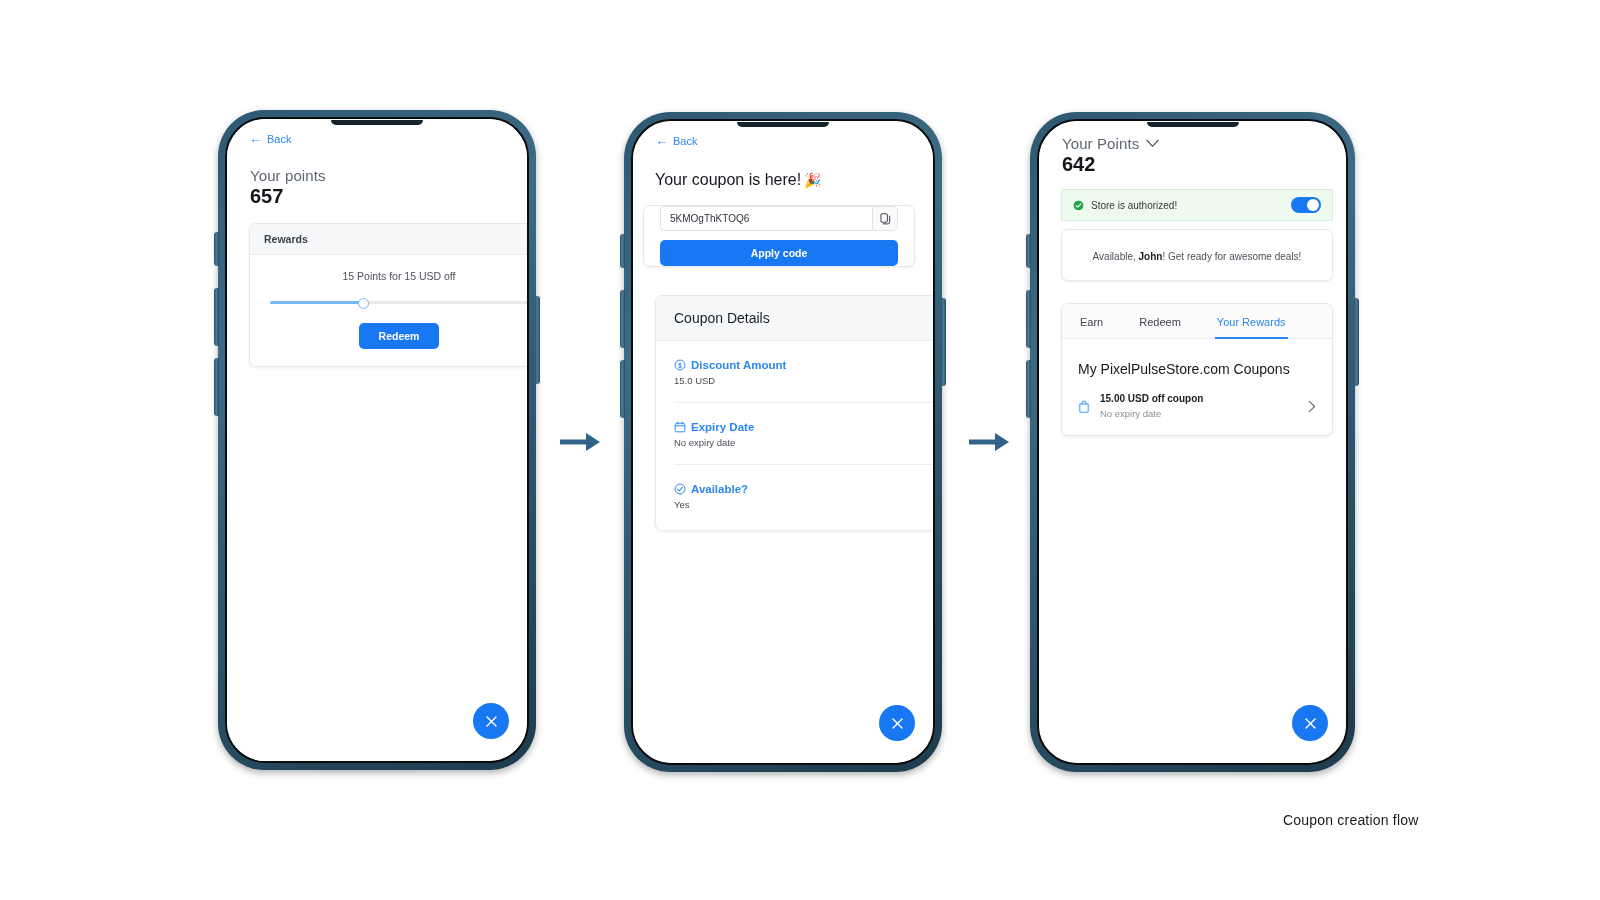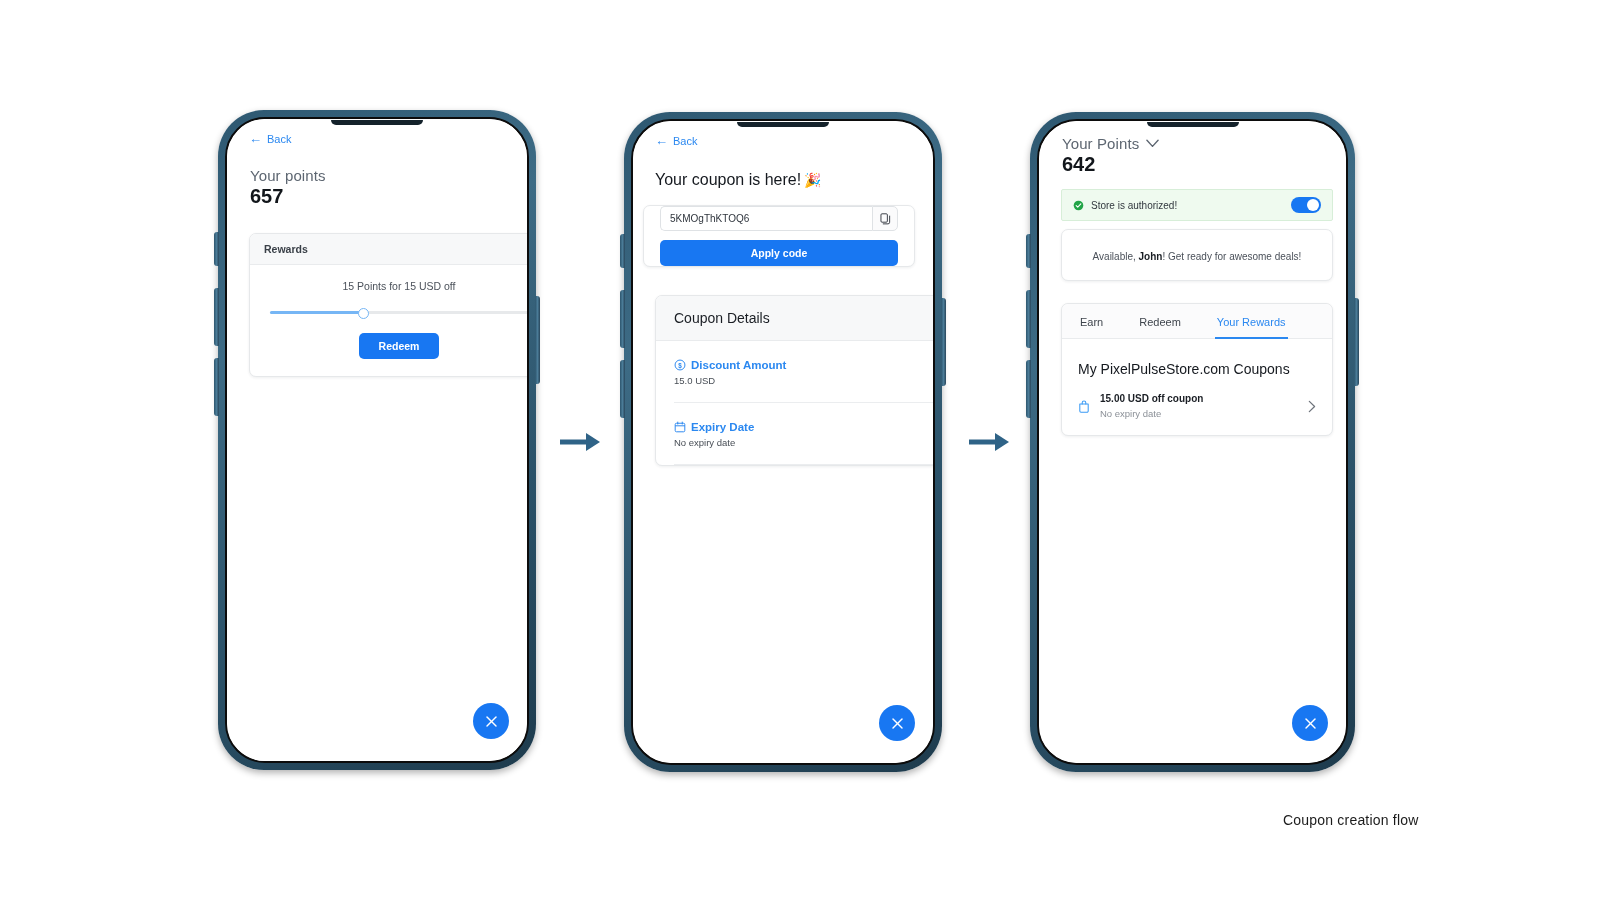--- a/index.html
+++ b/index.html
@@ -219,21 +219,21 @@
       <div class="back-row" style="left:22px; top:13px;">
         <span class="back-arrow">←</span>
         <span>Back</span>
       </div>
 
       <div style="position:absolute; left:23px; top:48px;">
         <div class="hdr-label">Your points</div>
         <div class="hdr-value">657</div>
       </div>
 
-      <div class="card" style="position:absolute; left:22px; top:114px; width:300px;">
+      <div class="card" style="position:absolute; left:22px; top:104px; width:300px;">
         <div class="card-hd">Rewards</div>
         <div style="padding:15px 18px 17px 18px;">
           <div style="text-align:center; font-size:10.5px; color:#4b515a;">15 Points for 15 USD off</div>
           <div class="slider-track" style="margin:19px 2px 0 2px;">
             <div class="slider-fill" style="width:36%;"></div>
             <div class="slider-thumb" style="left:36%;"></div>
           </div>
           <div style="text-align:center; margin-top:19px;">
             <button class="btn-primary" style="font-size:10.5px; padding:7px 20px;">Redeem</button>
           </div>
@@ -316,20 +316,30 @@
                 <line x1="1.6" y1="6.4" x2="14.4" y2="6.4" stroke="#2b88f0" stroke-width="1.3"></line>
                 <line x1="5" y1="1.4" x2="5" y2="4.1" stroke="#2b88f0" stroke-width="1.3" stroke-linecap="round"></line>
                 <line x1="11" y1="1.4" x2="11" y2="4.1" stroke="#2b88f0" stroke-width="1.3" stroke-linecap="round"></line>
               </svg>
               <span>Expiry Date</span>
             </div>
             <div class="detail-value">No expiry date</div>
           </div>
           <div class="detail-sep"></div>
 
+          <div style="padding:18px 0 20px 0;">
+            <div class="detail-title">
+              <svg width="12" height="12" viewBox="0 0 16 16">
+                <circle cx="8" cy="8" r="6.6" fill="none" stroke="#2b88f0" stroke-width="1.3"></circle>
+                <polyline points="4.8,8.2 7,10.4 11.2,5.6" fill="none" stroke="#2b88f0" stroke-width="1.4" stroke-linecap="round" stroke-linejoin="round"></polyline>
+              </svg>
+              <span>Available?</span>
+            </div>
+            <div class="detail-value">Yes</div>
+          </div>
         </div>
       </div>
 
       <div class="fab-close" style="right:18px; bottom:22px;">
         <svg width="15" height="15" viewBox="0 0 20 20">
           <line x1="4" y1="4" x2="16" y2="16" stroke="#fff" stroke-width="1.9" stroke-linecap="round"></line>
           <line x1="16" y1="4" x2="4" y2="16" stroke="#fff" stroke-width="1.9" stroke-linecap="round"></line>
         </svg>
       </div>
 

